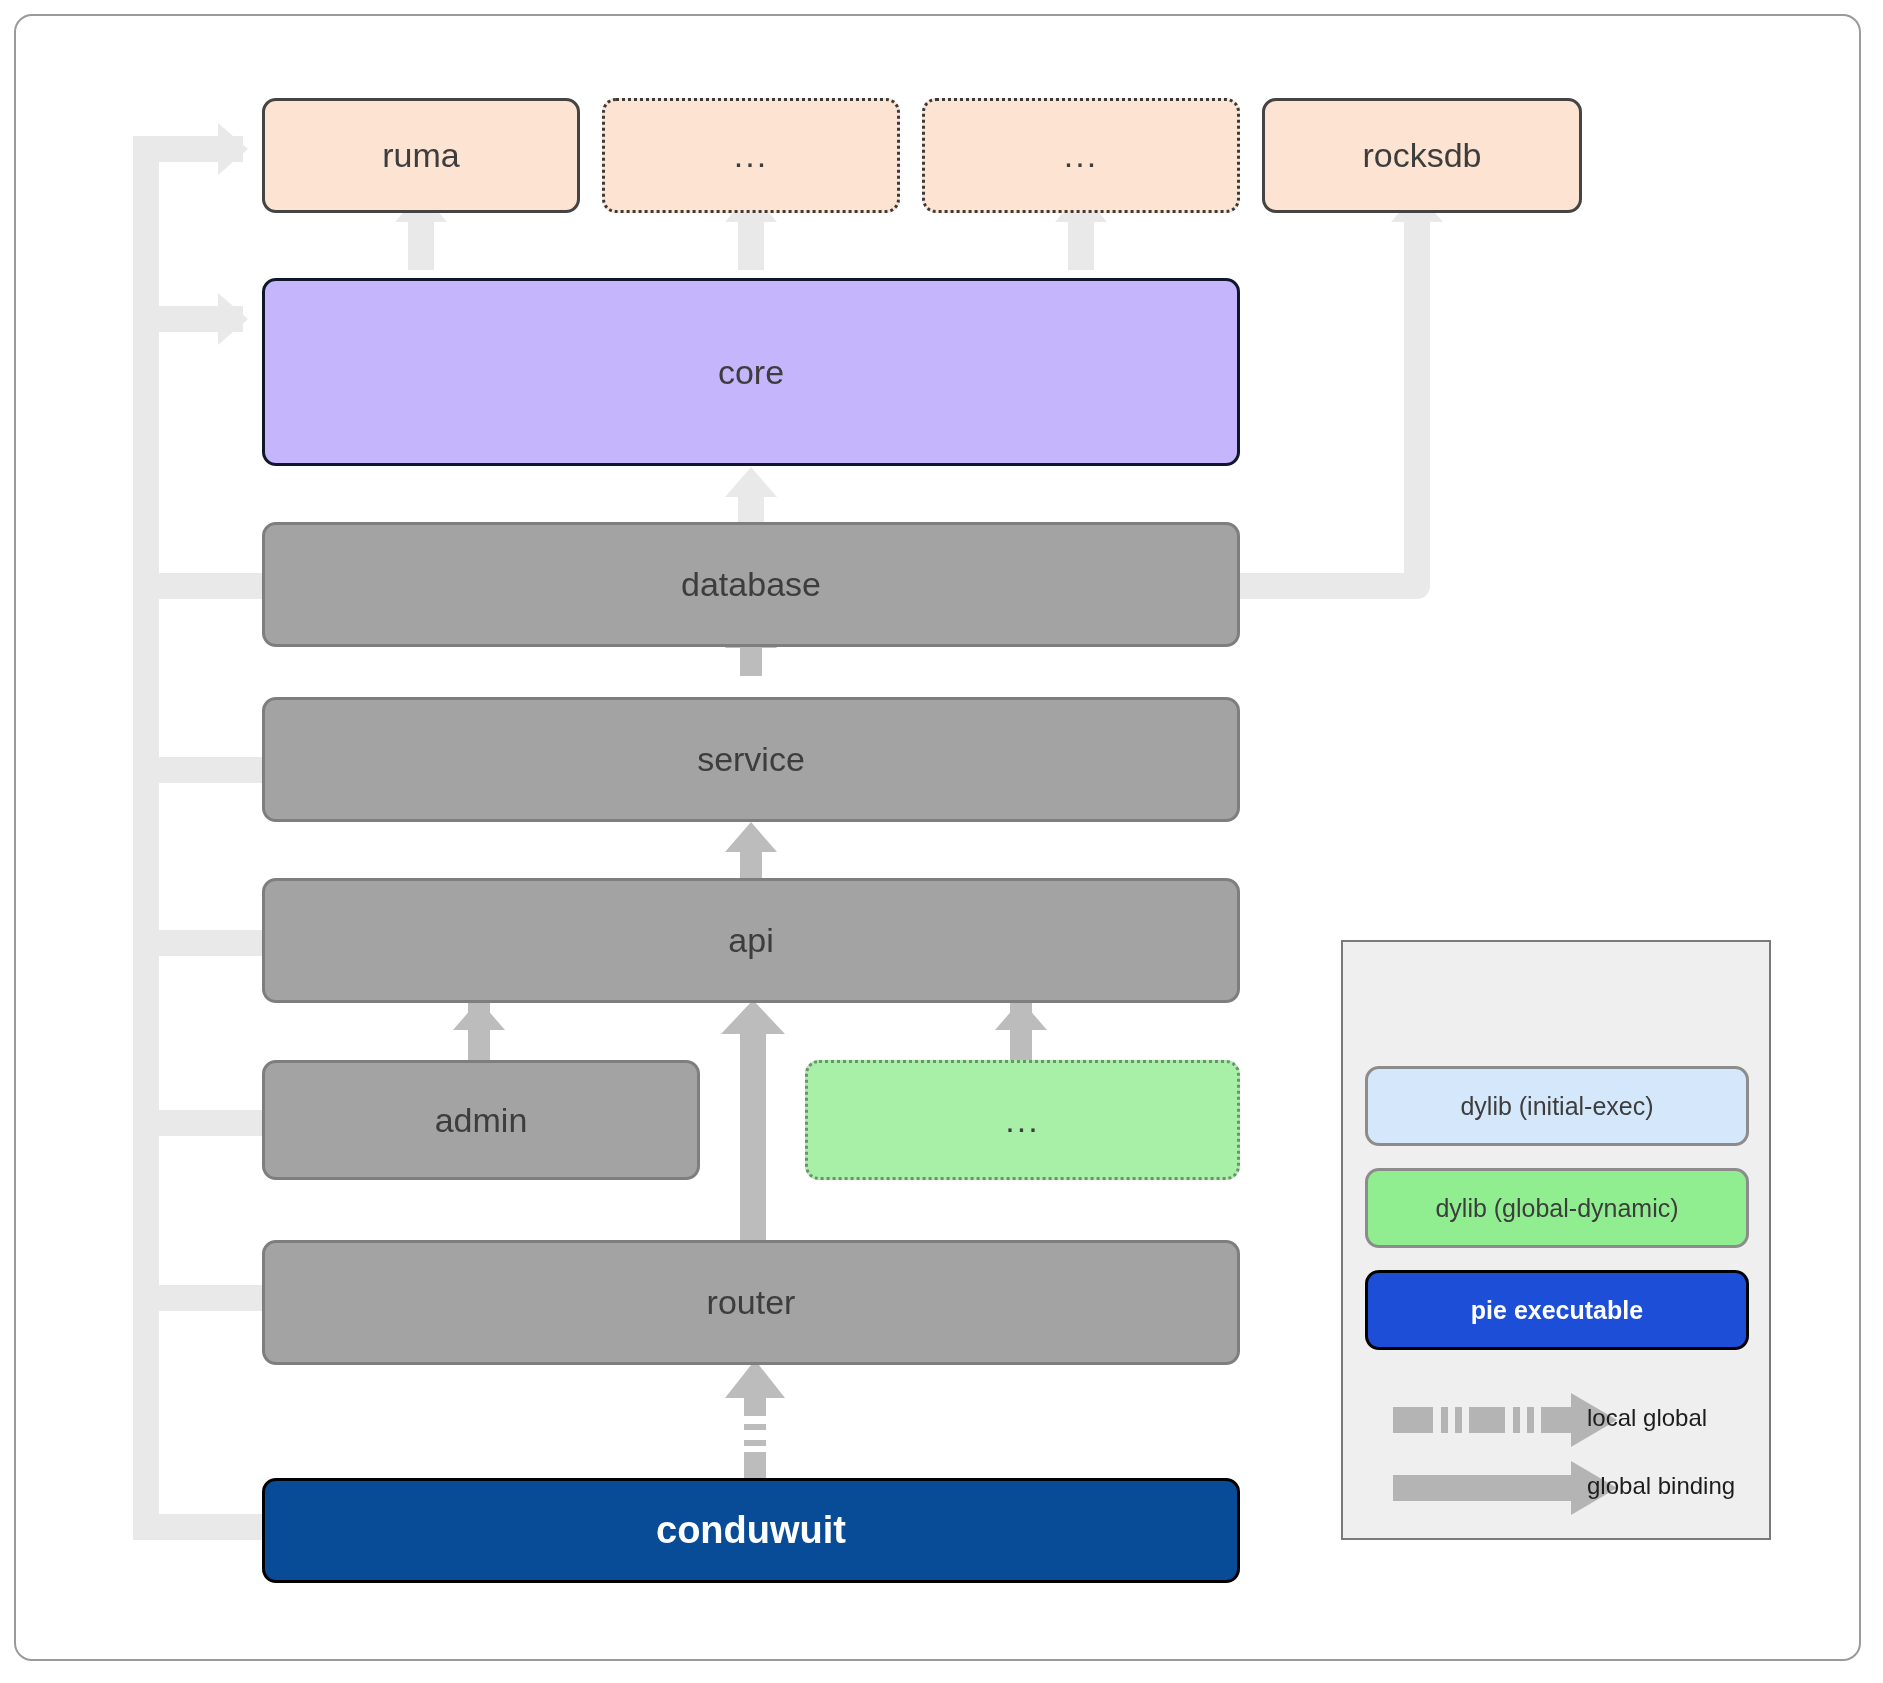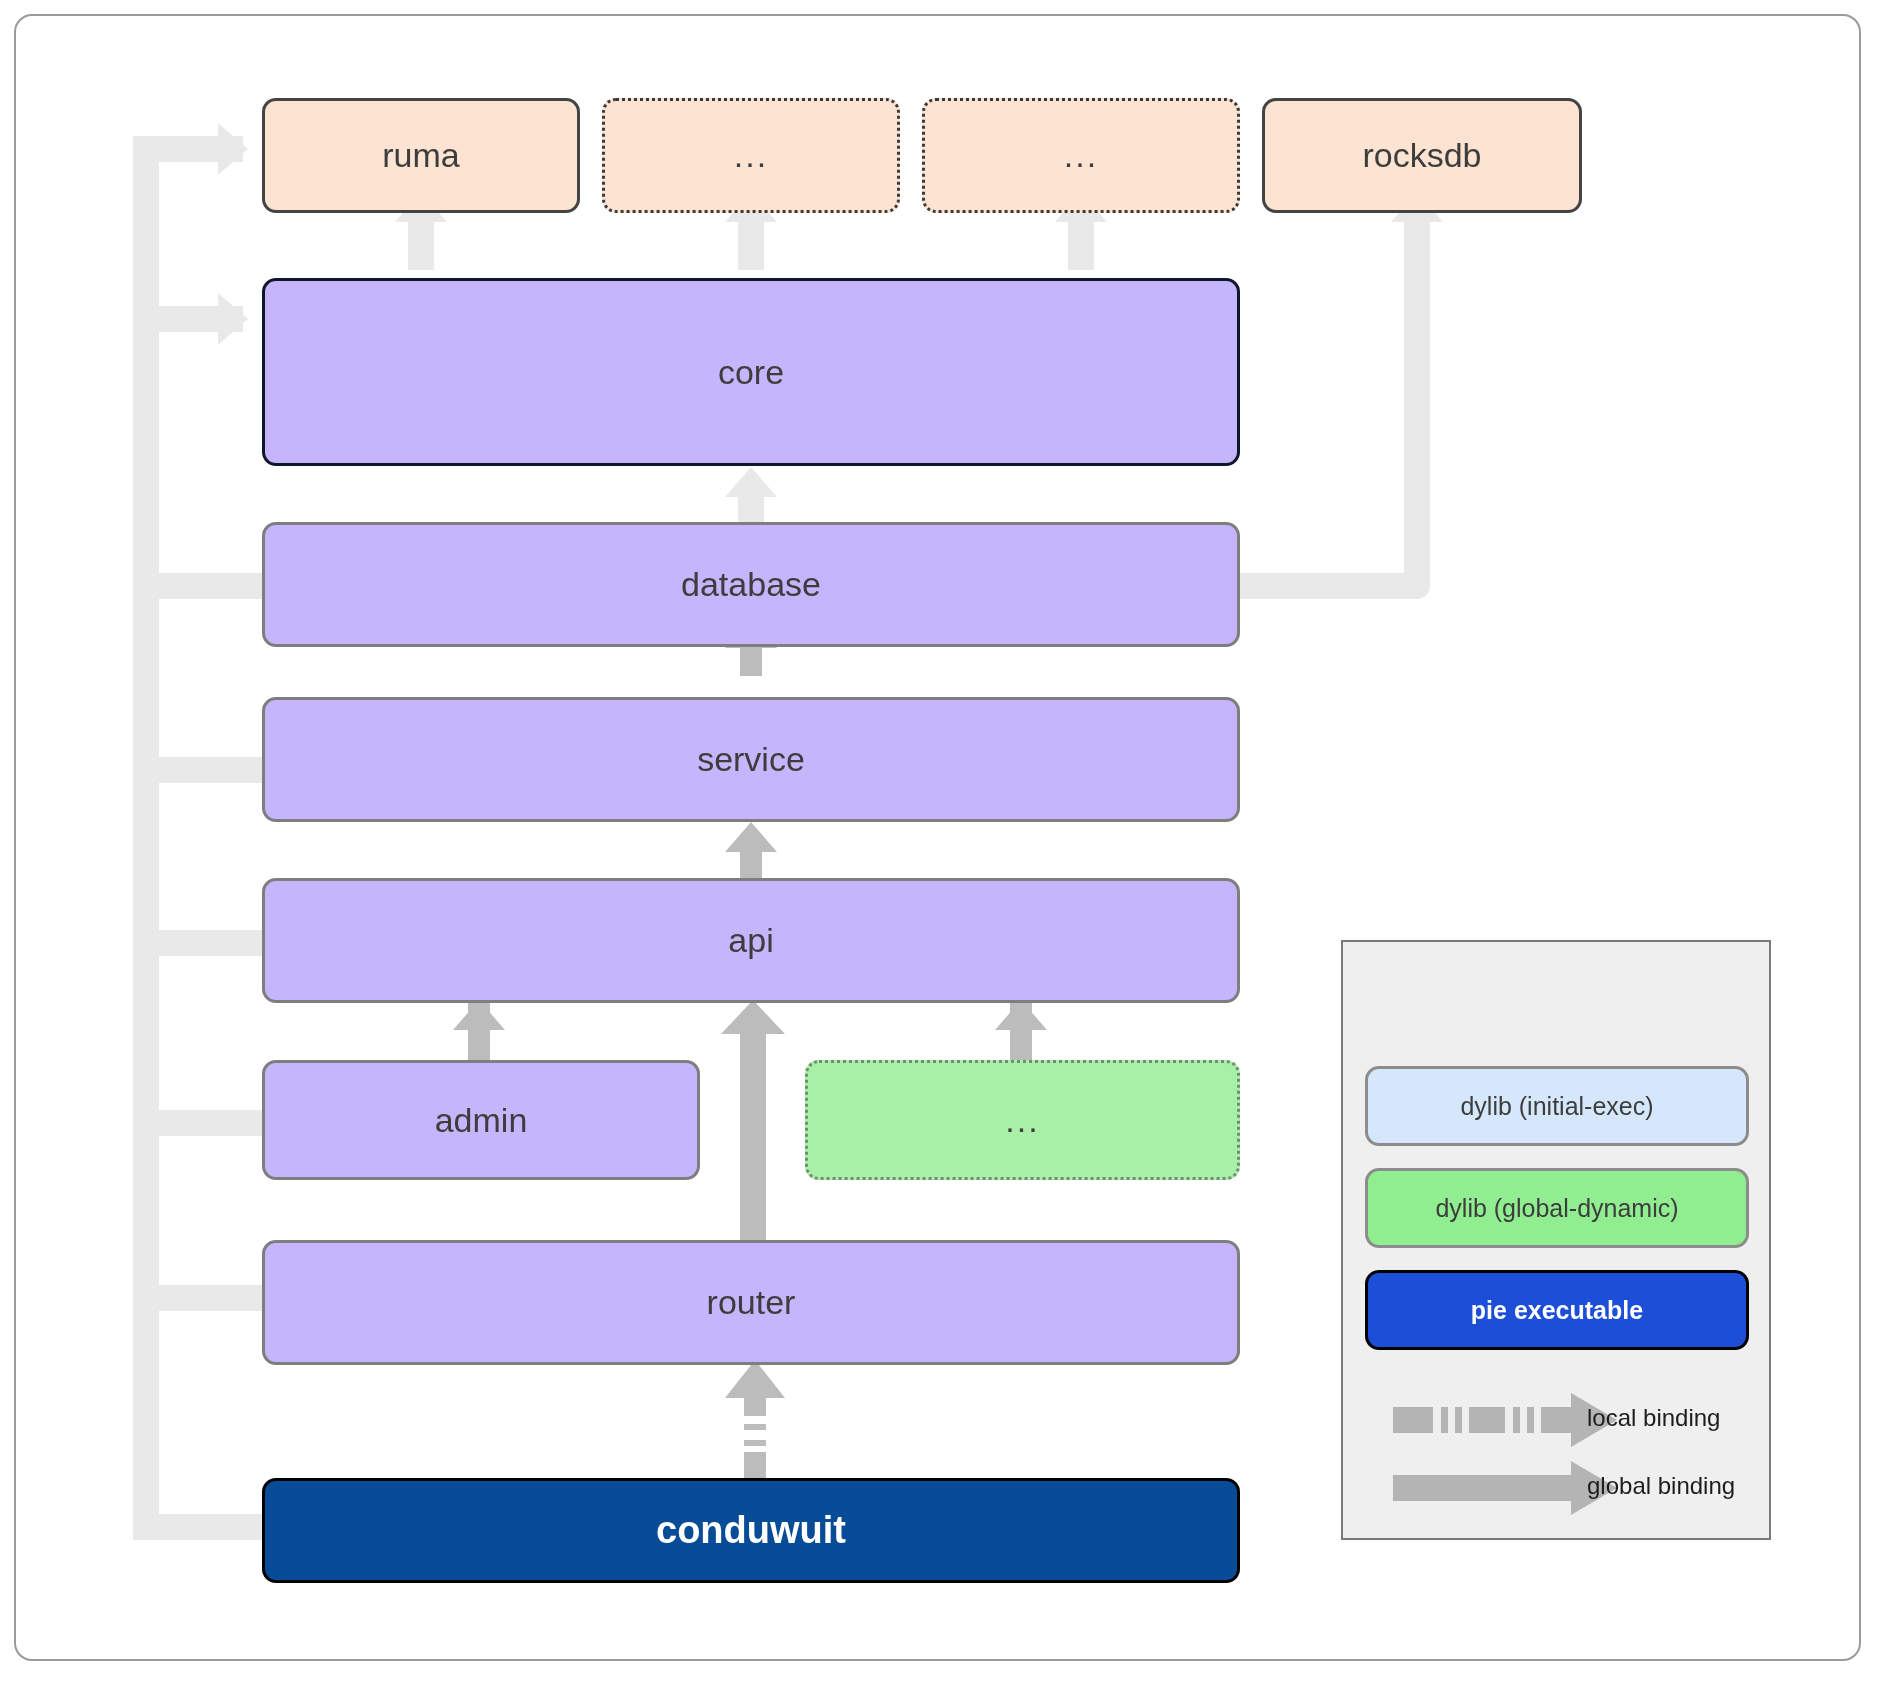--- a/index.html
+++ b/index.html
@@ -34,21 +34,21 @@
     border:3px solid #444444;
   }
   .node.third.dotted{
     border:3px dotted #3a3a3a;
   }
   .node.initexec{
     background:#c4b5fd;
     border:3px solid #0f172a;
   }
   .node.globaldyn{
-    background:#c4b5fd;
+    background:#a3a3a3;
     border:3px solid #7e7e7e;
   }
   .node.globaldyn.dotted{
     background:#a8f0a8;
     border:3px dotted #6f8f6f;
   }
   .node.pie{
     background:#084b96;
     border:3px solid #000000;
     color:#ffffff;
@@ -243,21 +243,21 @@
 
     <div class="lg-row" style="top:450px;">
       <div class="lg-arrowbody" style="left:28px;top:15px;width:40px;height:26px;background:#b4b4b4;"></div>
       <div class="lg-arrowbody" style="left:76px;top:15px;width:7px;height:26px;background:#b4b4b4;"></div>
       <div class="lg-arrowbody" style="left:90px;top:15px;width:7px;height:26px;background:#b4b4b4;"></div>
       <div class="lg-arrowbody" style="left:104px;top:15px;width:36px;height:26px;background:#b4b4b4;"></div>
       <div class="lg-arrowbody" style="left:148px;top:15px;width:7px;height:26px;background:#b4b4b4;"></div>
       <div class="lg-arrowbody" style="left:162px;top:15px;width:7px;height:26px;background:#b4b4b4;"></div>
       <div class="lg-arrowbody" style="left:176px;top:15px;width:32px;height:26px;background:#b4b4b4;"></div>
       <div class="lg-arrowhead" style="left:206px;top:1px;"></div>
-      <span class="lg-label">local binding</span>
+      <span class="lg-label">local global</span>
     </div>
 
     <div class="lg-row" style="top:518px;">
       <div class="lg-arrowbody" style="left:28px;top:15px;width:180px;height:26px;background:#b4b4b4;"></div>
       <div class="lg-arrowhead" style="left:206px;top:1px;"></div>
       <span class="lg-label">global binding</span>
     </div>
 
   </div>
 </div>

